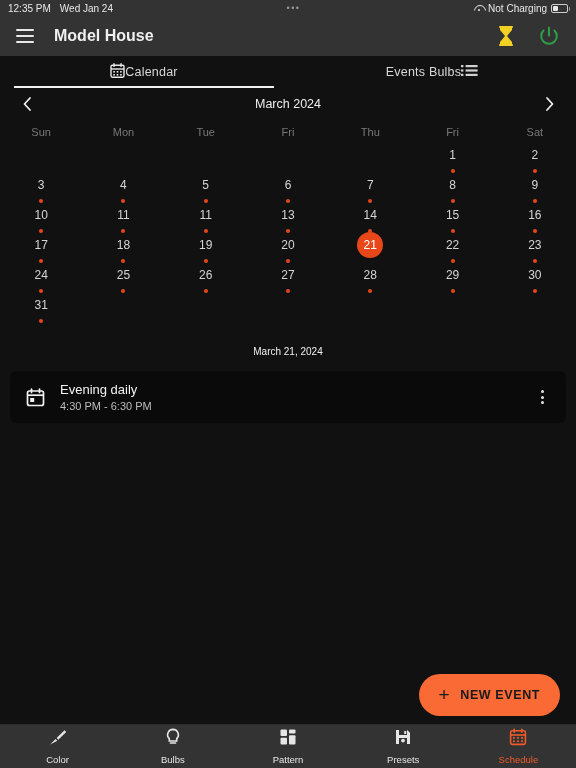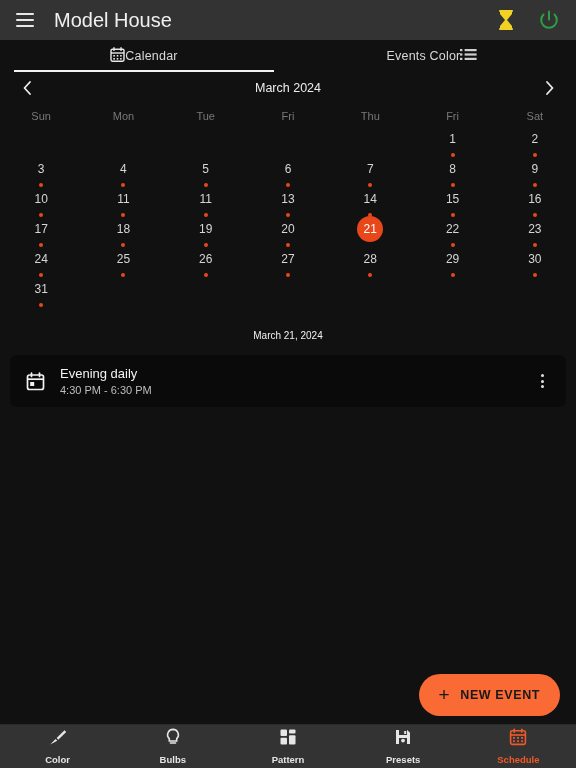--- a/index.html
+++ b/index.html
@@ -39,21 +39,21 @@
   .batt:after { content:""; position:absolute; right:-3px; top:2.5px; width:1.5px; height:4px; background:#9a9a9a; border-radius:0 1px 1px 0; }
   .batt-fill { position:absolute; left:1px; top:1px; bottom:1px; width:5px; background:#e8e8e8; border-radius:1px; }
 
   
   .appbar {
     height:40px; background:#333333; display:flex; align-items:center;
     padding:0 16px; flex:0 0 40px;
   }
   .hamburger { width:18px; height:14px; display:flex; flex-direction:column; justify-content:space-between; cursor:pointer; }
   .hamburger span { display:block; height:1.6px; background:#e8e8e8; border-radius:1px; }
-  .app-title { margin-left:20px; font-size:20px; color:#f0f0f0; font-weight:400; }
+  .app-title { margin-left:20px; font-size:16px; color:#f0f0f0; font-weight:700; }
   .appbar-spacer { flex:1; }
   .appbar-actions { display:flex; align-items:center; gap:22px; }
   .icon-btn { cursor:pointer; display:flex; align-items:center; justify-content:center; }
 
   
   .tabs { height:32px; display:flex; align-items:stretch; flex:0 0 32px; background:#111111; position:relative; }
   .tab { display:flex; align-items:center; justify-content:center; cursor:pointer; }
   .tab-calendar { flex:0 0 288px; position:relative; }
   .tab-events { flex:0 0 288px; }
   .tab-label { font-size:12.5px; color:#d8d8d8; letter-spacing:.2px; }
@@ -104,34 +104,49 @@
     height:42px; padding:0 20px; display:flex; align-items:center; gap:10px;
     font-size:12.5px; font-weight:700; letter-spacing:.6px; cursor:pointer;
     font-family:"Liberation Sans", sans-serif;
   }
   .fab-plus { font-size:19px; font-weight:400; line-height:1; margin-top:-1px; }
 
   
   .bottomnav {
     height:44px; background:#333333; display:flex; flex:0 0 44px;
     border-top:1px solid #2a2a2a;
-    font-weight:bold;
   }
   .navitem {
     flex:1; display:flex; flex-direction:column; align-items:center; justify-content:center;
     gap:4px; cursor:pointer; color:#e6e6e6;
   }
   .navitem.active { color:#f05a28; }
   .nav-label { font-size:9.5px; }
 </style>
 </head>
 <body>
 
 <div class="screen">
 
+  <div class="statusbar">
+    <div class="sb-left">
+      <span>12:35 PM</span>
+      <span>Wed Jan 24</span>
+    </div>
+    <div class="sb-center">
+      <span class="sb-dots">•••</span>
+    </div>
+    <div class="sb-right">
+      <span class="wifi-ico"></span>
+      <span>Not Charging</span>
+      <span class="batt">
+          <span class="batt-fill"></span>
+        </span>
+    </div>
+  </div>
 
   <div class="appbar">
     <div class="hamburger">
       <span></span>
         <span></span>
         <span></span>
     </div>
     <div class="app-title">Model House</div>
     <div class="appbar-spacer"></div>
     <div class="appbar-actions">
@@ -164,21 +179,21 @@
           <rect x="10.1" y="8" width="1.6" height="1.6" fill="#e8e8e8"></rect>
           <rect x="3.3" y="11" width="1.6" height="1.6" fill="#e8e8e8"></rect>
           <rect x="6.7" y="11" width="1.6" height="1.6" fill="#e8e8e8"></rect>
           <rect x="10.1" y="11" width="1.6" height="1.6" fill="#e8e8e8"></rect>
         </svg>
       </span>
       <span class="tab-label">Calendar</span>
       <div class="tab-underline"></div>
     </div>
     <div class="tab tab-events">
-      <span class="tab-label">Events Color</span>
+      <span class="tab-label">Events Bulbs</span>
       <span>
         <svg width="17" height="13" viewBox="0 0 17 13">
           <rect x="0" y="1" width="2.4" height="2.2" fill="#d0d0d0"></rect>
           <rect x="0" y="5.4" width="2.4" height="2.2" fill="#d0d0d0"></rect>
           <rect x="0" y="9.8" width="2.4" height="2.2" fill="#d0d0d0"></rect>
           <rect x="4.6" y="1" width="12" height="2.2" fill="#d0d0d0"></rect>
           <rect x="4.6" y="5.4" width="12" height="2.2" fill="#d0d0d0"></rect>
           <rect x="4.6" y="9.8" width="12" height="2.2" fill="#d0d0d0"></rect>
         </svg>
       </span>

